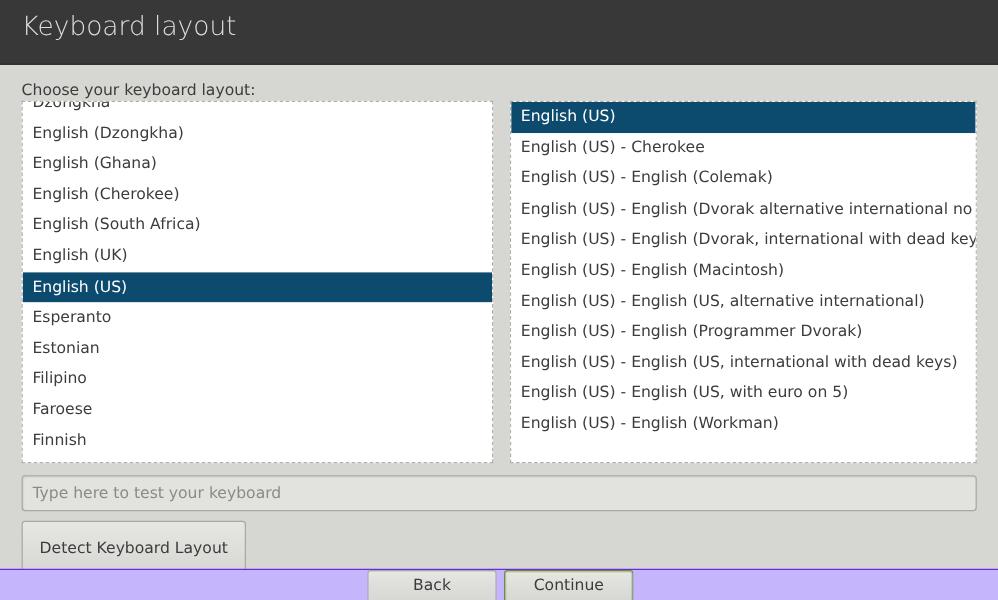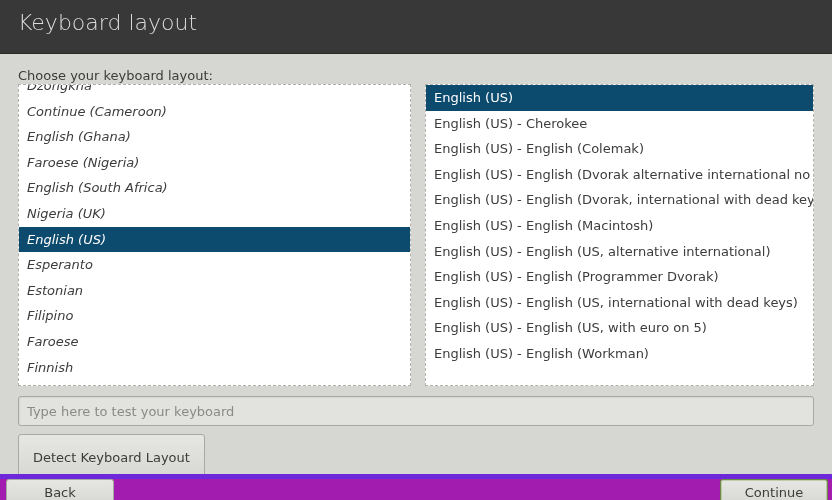--- a/index.html
+++ b/index.html
@@ -36,21 +36,21 @@
     height: 302px;
     overflow: hidden;
     position: relative;
   }
   .listbox.left { width: 393px; flex: none; }
   .listbox.right { width: 389px; flex: none; }
   .list-inner {
     position: absolute;
     left: 0; right: 0;
   }
-  .left .list-inner { top: -12px; font-style: italic; }
+  .left .list-inner { top: -12px; }
   .right .list-inner { top: 0; }
   .item {
     padding: 5px 8px 5px 8px;
     font-size: 13px;
     color: #3c3c3c;
     background: #fff;
     cursor: default;
     white-space: nowrap;
     line-height: 1.2;
   }
@@ -81,24 +81,24 @@
     border-radius: 3px;
     font-size: 13px;
     font-family: inherit;
     color: #3c3c3c;
     cursor: pointer;
   }
   .footer {
     position: absolute;
     bottom: 0; left: 0; right: 0;
     height: 26px;
-    background: #a21caf;
-    border-top: 5px solid #6d28d9;
+    background: #c4b5fd;
+    border-top: 1px solid #6d28d9;
     display: flex;
-    justify-content: space-between;
+    justify-content: center;
     align-items: flex-start;
     padding: 0;
   }
   .foot-btn {
     width: 108px;
     height: 26px;
     margin-left: 6px;
     margin-right: 0;
     background: linear-gradient(#e6e6e2, #d6d6d2);
     border: 1px solid #a8a8a4;
@@ -123,25 +123,25 @@
   <span>Keyboard layout</span>
 </div>
 
 <div class="main">
   <div class="instruction">Choose your keyboard layout:</div>
 
   <div class="lists">
     <div class="listbox left">
       <div class="list-inner" id="left-inner">
           <div class="item">Dzongkha</div>
-          <div class="item">Continue (Cameroon)</div>
+          <div class="item">English (Dzongkha)</div>
           <div class="item">English (Ghana)</div>
-          <div class="item">Faroese (Nigeria)</div>
+          <div class="item">English (Cherokee)</div>
           <div class="item">English (South Africa)</div>
-          <div class="item">Nigeria (UK)</div>
+          <div class="item">English (UK)</div>
           <div class="item selected">English (US)</div>
           <div class="item">Esperanto</div>
           <div class="item">Estonian</div>
           <div class="item">Filipino</div>
           <div class="item">Faroese</div>
           <div class="item">Finnish</div>
           <div class="item">French</div>
         </div>
     </div>
     <div class="listbox right">

